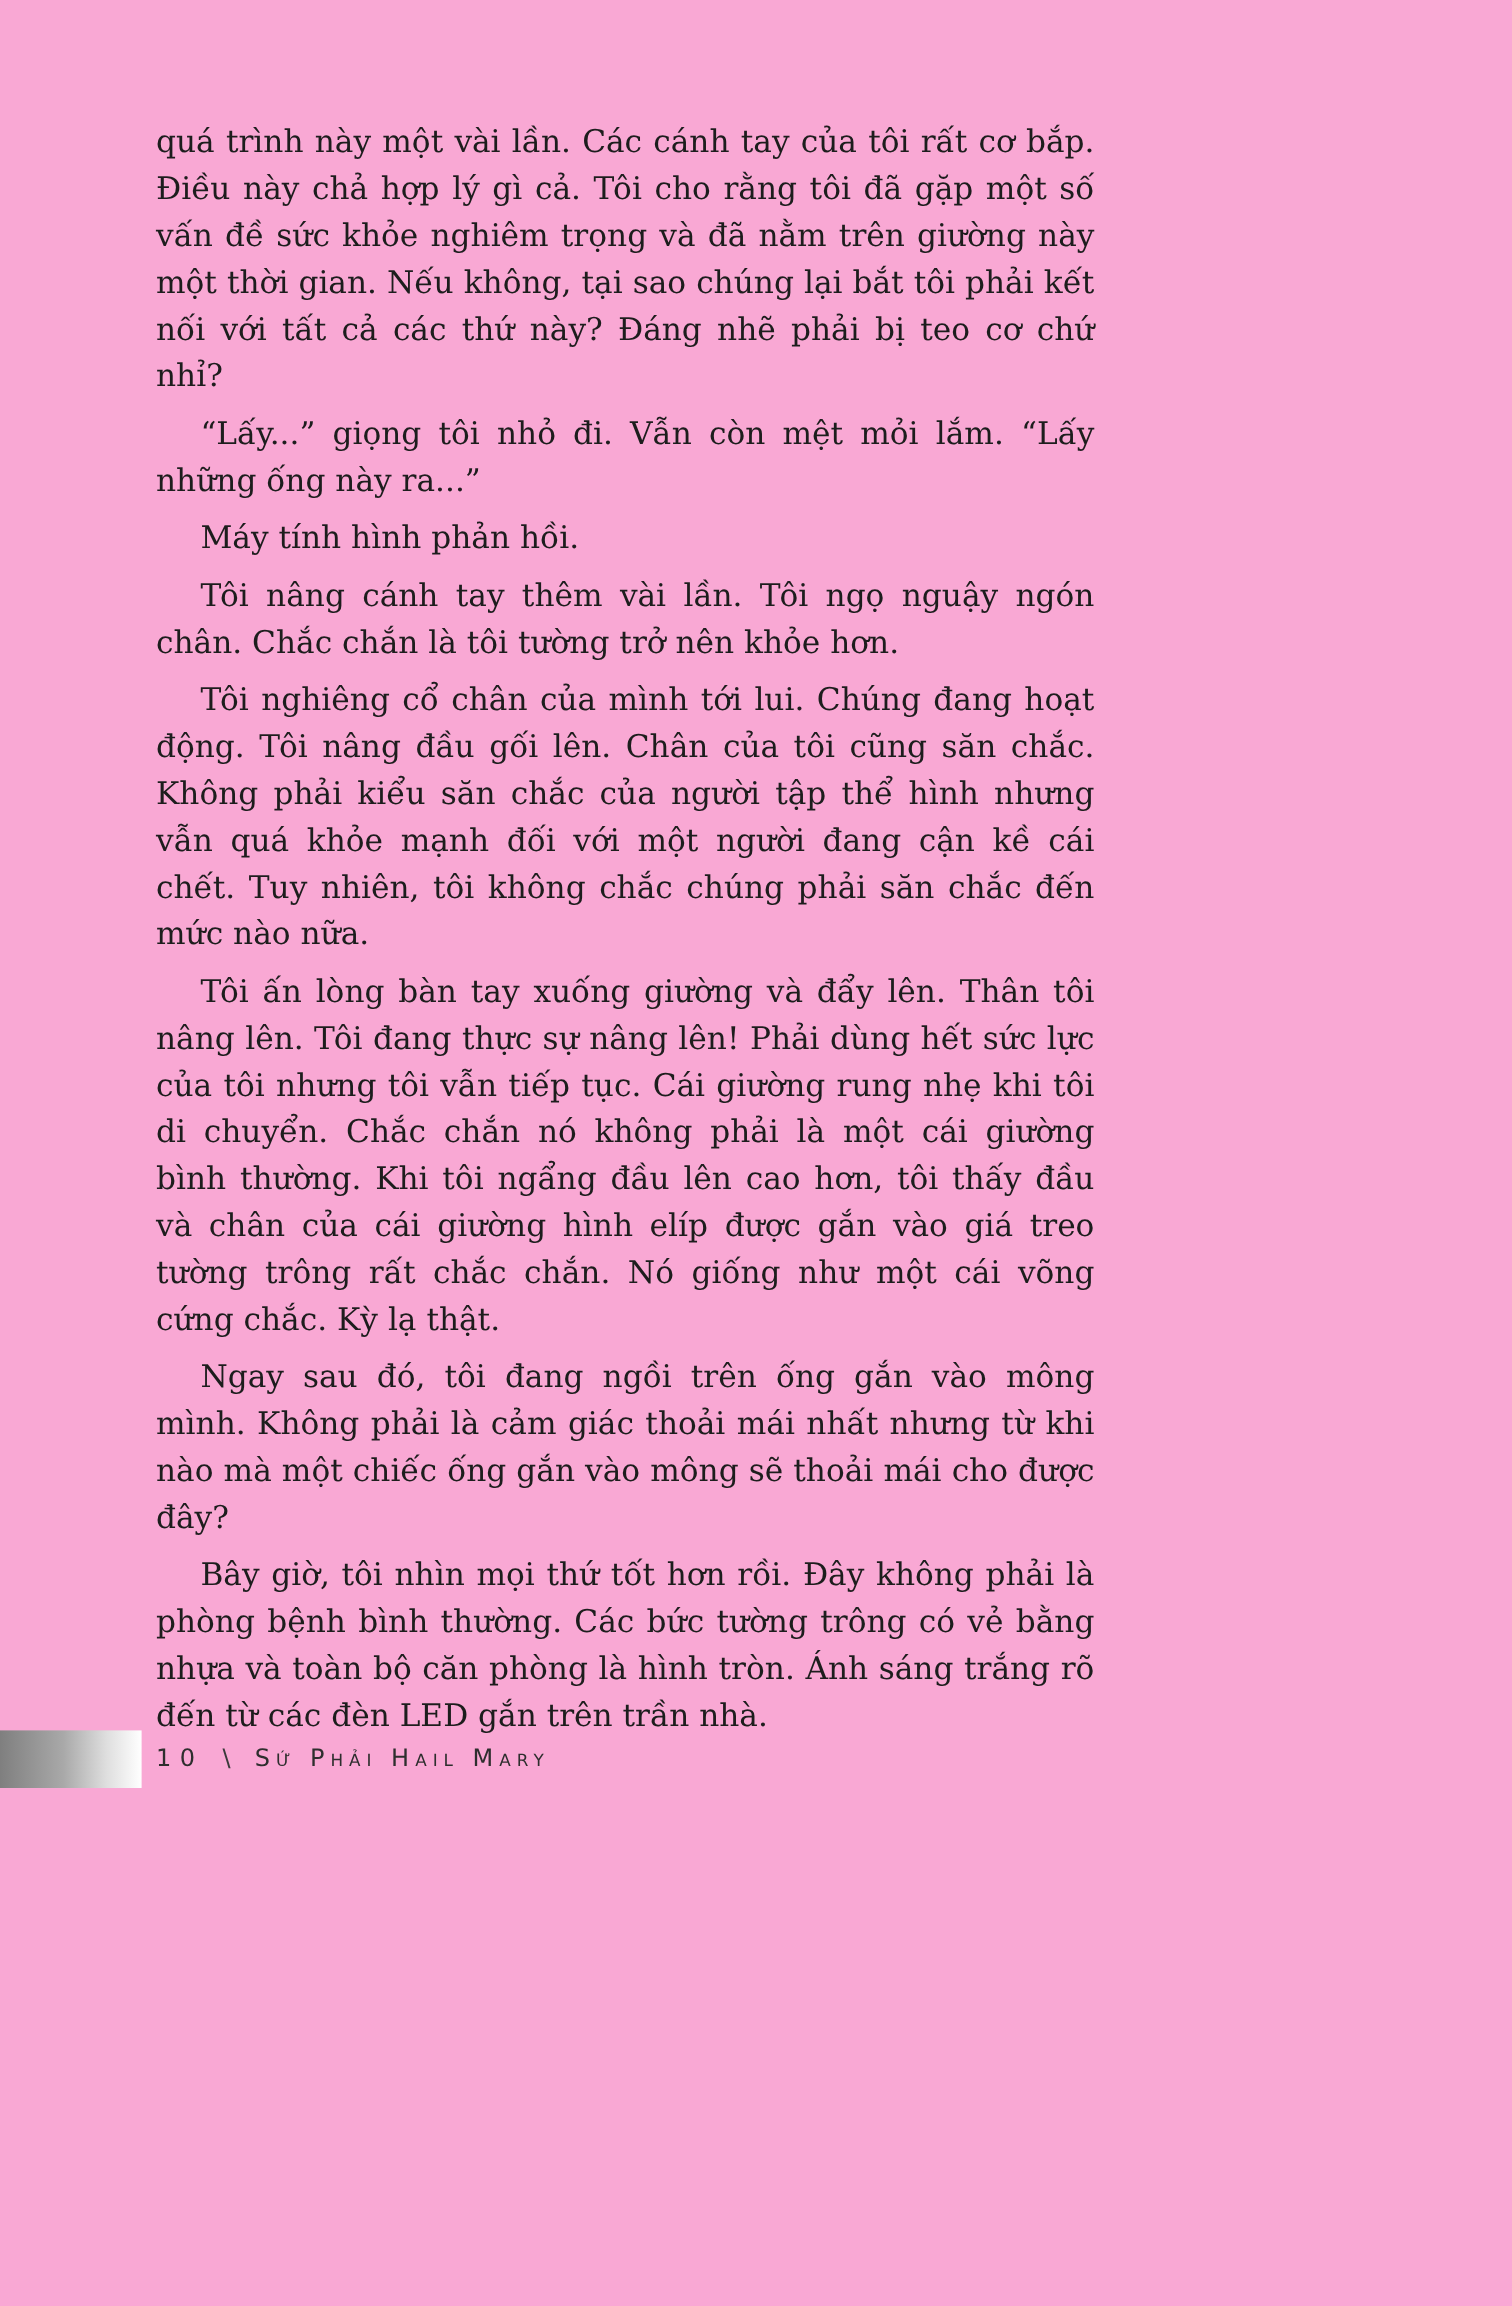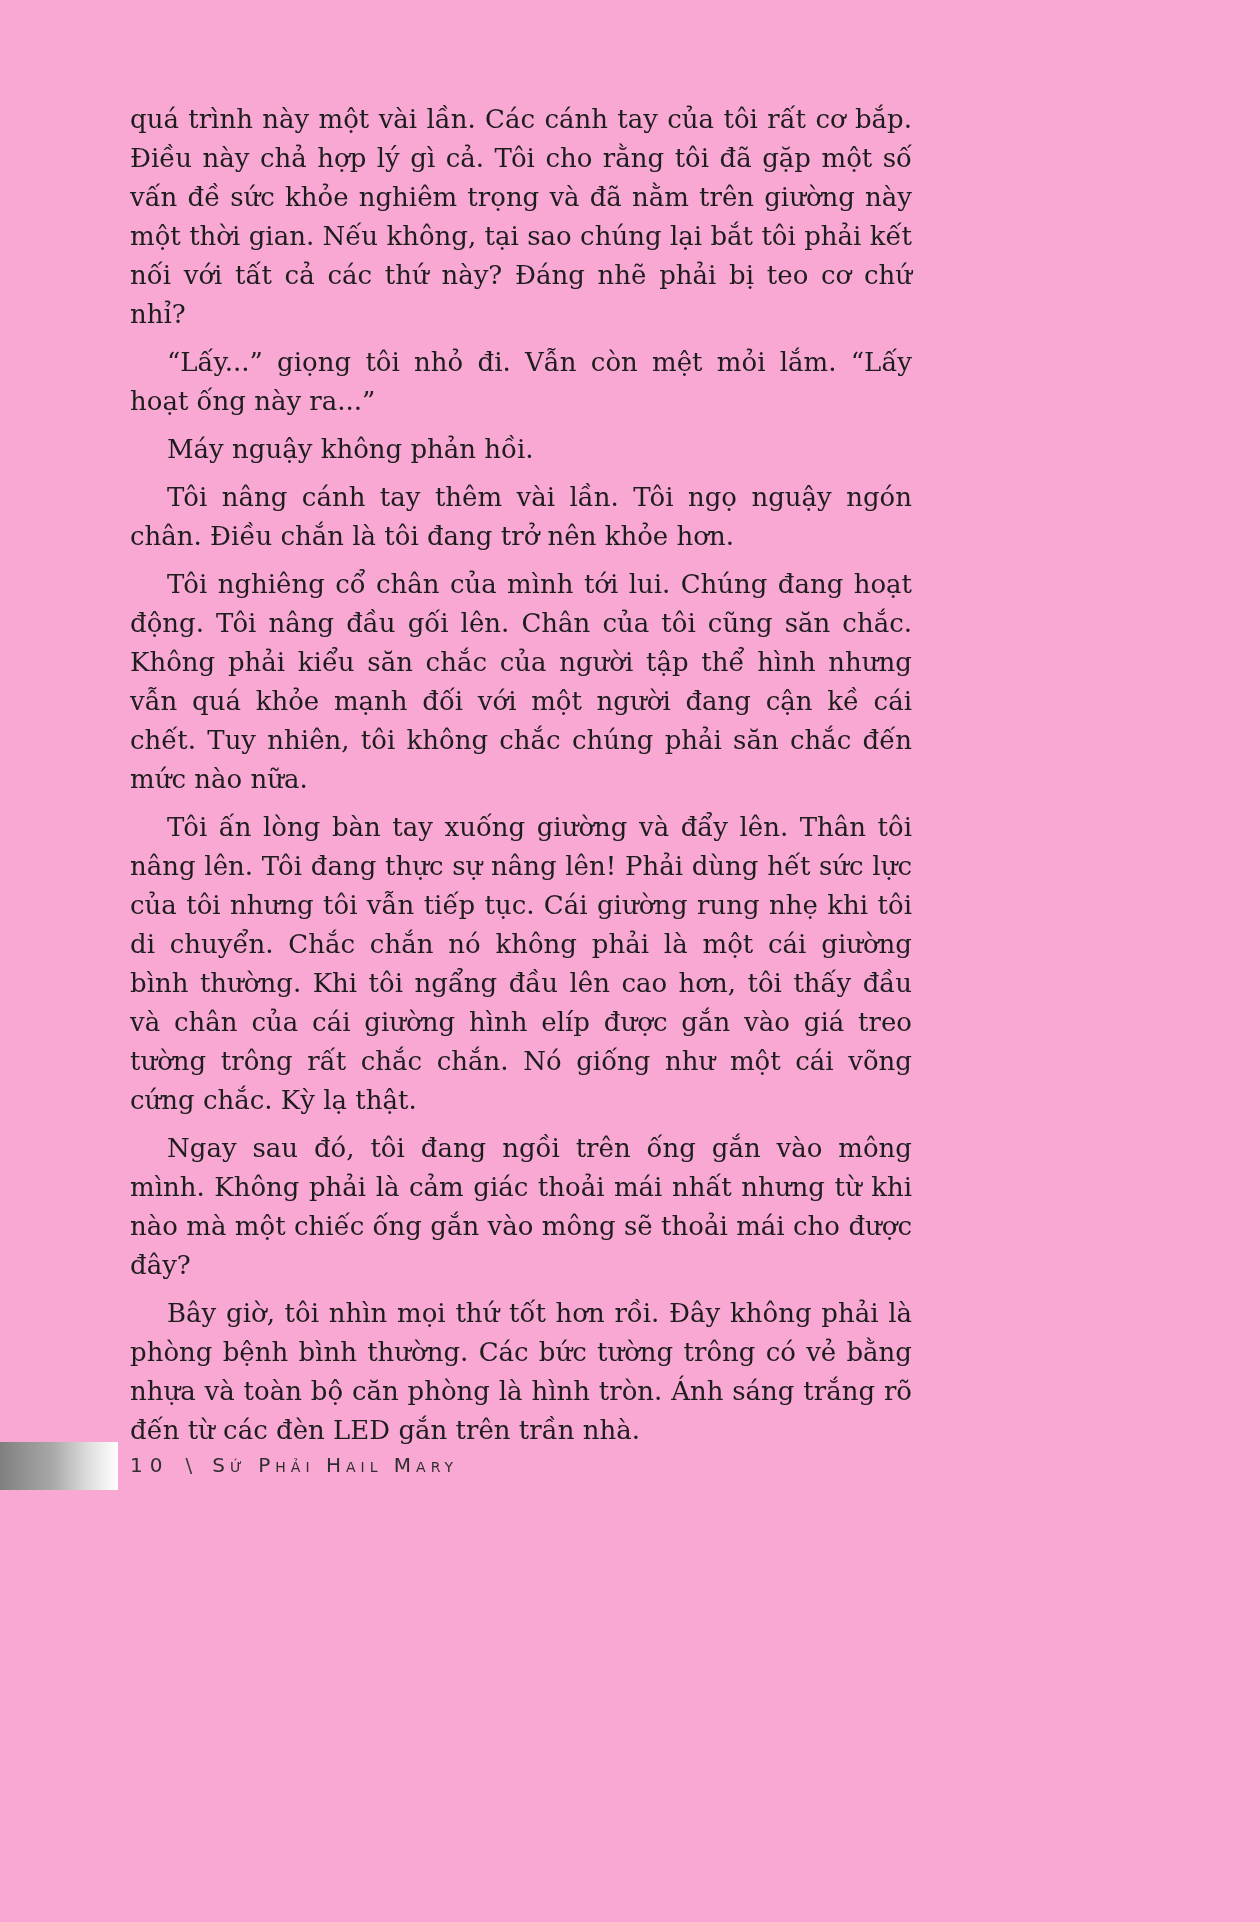--- a/index.html
+++ b/index.html
@@ -60,23 +60,23 @@
   .footer-separator { color: #3a3a3a; }
   .book-title { font-variant-caps: small-caps; letter-spacing: 5px; }
 </style>
 </head>
 <body>
 
 <div class="page">
 
   <main class="text-block">
     <p class="no-indent">quá trình này một vài lần. Các cánh tay của tôi rất cơ bắp. Điều này chả hợp lý gì cả. Tôi cho rằng tôi đã gặp một số vấn đề sức khỏe nghiêm trọng và đã nằm trên giường này một thời gian. Nếu không, tại sao chúng lại bắt tôi phải kết nối với tất cả các thứ này? Đáng nhẽ phải bị teo cơ chứ nhỉ?</p>
-    <p>“Lấy...” giọng tôi nhỏ đi. Vẫn còn mệt mỏi lắm. “Lấy hoạt ống này ra...”</p>
-    <p>Máy nguậy không phản hồi.</p>
-    <p>Tôi nâng cánh tay thêm vài lần. Tôi ngọ nguậy ngón chân. Điều chắn là tôi đang trở nên khỏe hơn.</p>
+    <p>“Lấy...” giọng tôi nhỏ đi. Vẫn còn mệt mỏi lắm. “Lấy những ống này ra...”</p>
+    <p>Máy tính hình phản hồi.</p>
+    <p>Tôi nâng cánh tay thêm vài lần. Tôi ngọ nguậy ngón chân. Chắc chắn là tôi tường trở nên khỏe hơn.</p>
     <p>Tôi nghiêng cổ chân của mình tới lui. Chúng đang hoạt động. Tôi nâng đầu gối lên. Chân của tôi cũng săn chắc. Không phải kiểu săn chắc của người tập thể hình nhưng vẫn quá khỏe mạnh đối với một người đang cận kề cái chết. Tuy nhiên, tôi không chắc chúng phải săn chắc đến mức nào nữa.</p>
     <p>Tôi ấn lòng bàn tay xuống giường và đẩy lên. Thân tôi nâng lên. Tôi đang thực sự nâng lên! Phải dùng hết sức lực của tôi nhưng tôi vẫn tiếp tục. Cái giường rung nhẹ khi tôi di chuyển. Chắc chắn nó không phải là một cái giường bình thường. Khi tôi ngẩng đầu lên cao hơn, tôi thấy đầu và chân của cái giường hình elíp được gắn vào giá treo tường trông rất chắc chắn. Nó giống như một cái võng cứng chắc. Kỳ lạ thật.</p>
     <p>Ngay sau đó, tôi đang ngồi trên ống gắn vào mông mình. Không phải là cảm giác thoải mái nhất nhưng từ khi nào mà một chiếc ống gắn vào mông sẽ thoải mái cho được đây?</p>
     <p>Bây giờ, tôi nhìn mọi thứ tốt hơn rồi. Đây không phải là phòng bệnh bình thường. Các bức tường trông có vẻ bằng nhựa và toàn bộ căn phòng là hình tròn. Ánh sáng trắng rõ đến từ các đèn LED gắn trên trần nhà.</p>
   </main>
 
   <footer class="page-footer">
     <div class="footer-bar"></div>
     <div class="footer-text">
       <span class="page-number">10</span>

